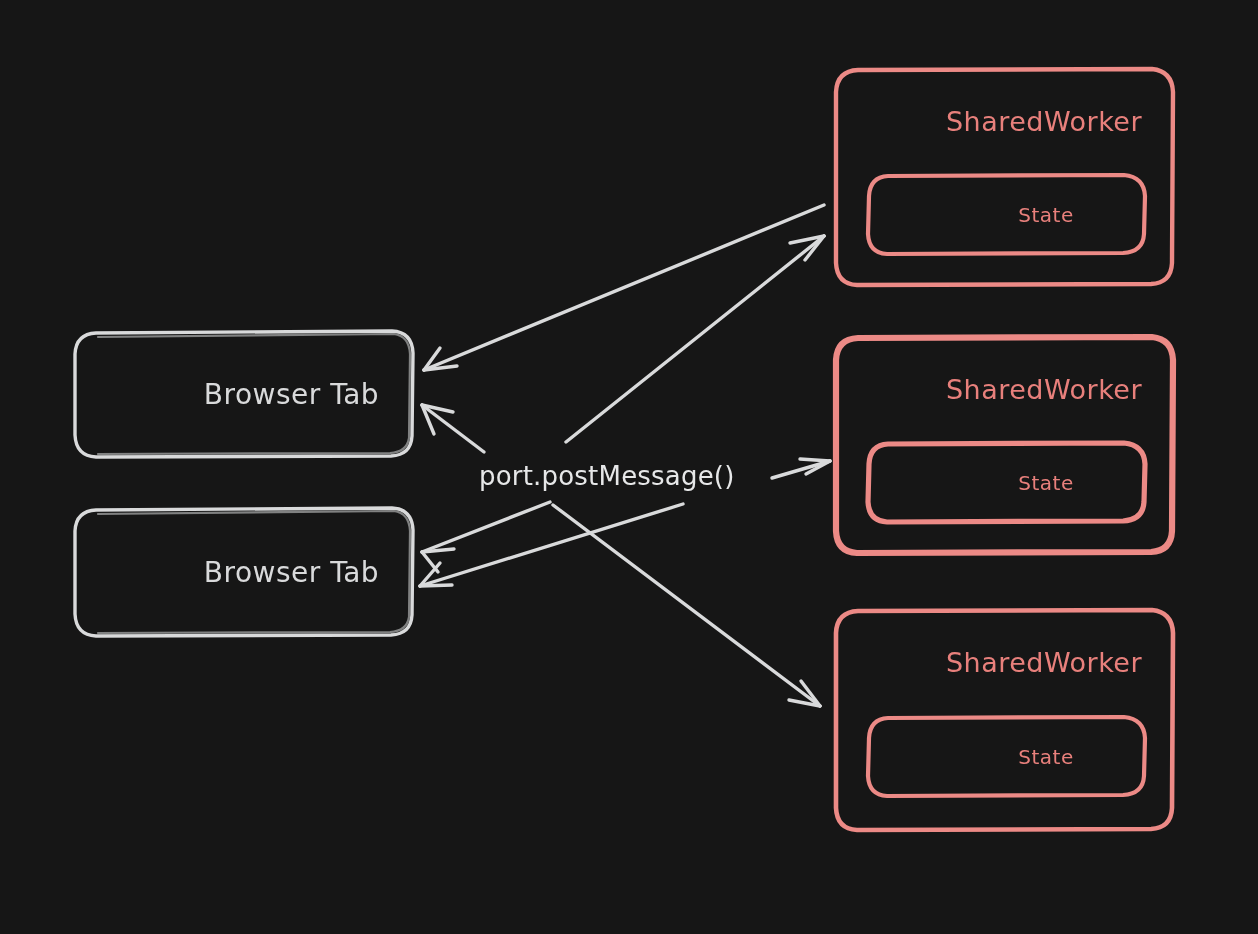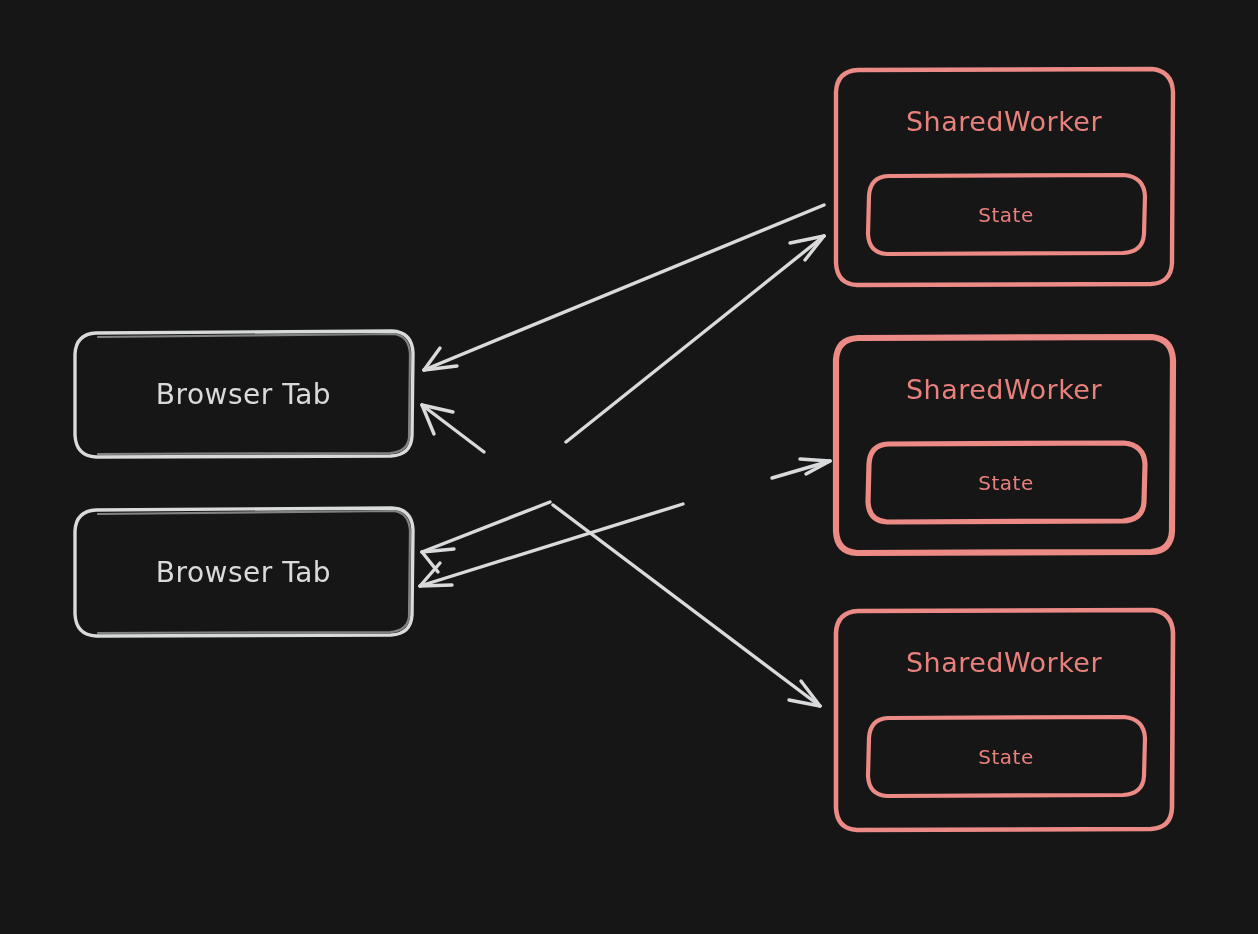--- a/index.html
+++ b/index.html
@@ -27,31 +27,31 @@
     position: absolute;
     display: flex;
     align-items: center;
     justify-content: center;
     text-align: center;
     letter-spacing: 0.5px;
     white-space: nowrap;
     font-weight: 400;
   }
   .label-white { color: #d9dadb; }
-  .label-salmon { color: #e8807c; }
+  .label-salmon { color: #e8807c; padding-left: 40px; }
   .edge-label {
     position: absolute;
     color: #e6e7e8;
     font-size: 26px;
     letter-spacing: 0.2px;
     white-space: nowrap;
   }
   .sw-title { font-size: 27px; }
   .state-title { font-size: 20px; }
-  .tab-title { font-size: 28px; }
+  .tab-title { font-size: 28px; padding-left: 48px; }
 </style>
 </head>
 <body>
 
 <div id="canvas">
 
   <svg class="layer" viewBox="0 0 1258 934">
     <defs>
       <filter id="softglow" x="-20%" y="-20%" width="140%" height="140%">
         <feGaussianBlur stdDeviation="0.45"></feGaussianBlur>
@@ -151,14 +151,15 @@
   <div class="node-label state-title label-salmon" style="left:868px; top:176px; width:276px; height:78px;">State</div>
 
   <div class="node-label sw-title label-salmon" style="left:835px; top:358px; width:338px; height:62px;">SharedWorker</div>
 
   <div class="node-label state-title label-salmon" style="left:868px; top:444px; width:276px; height:78px;">State</div>
 
   <div class="node-label sw-title label-salmon" style="left:835px; top:631px; width:338px; height:62px;">SharedWorker</div>
 
   <div class="node-label state-title label-salmon" style="left:868px; top:718px; width:276px; height:78px;">State</div>
 
+  <div class="edge-label" style="left:479px; top:461px;">port.postMessage()</div>
 
 </div>
 
 </body></html>

